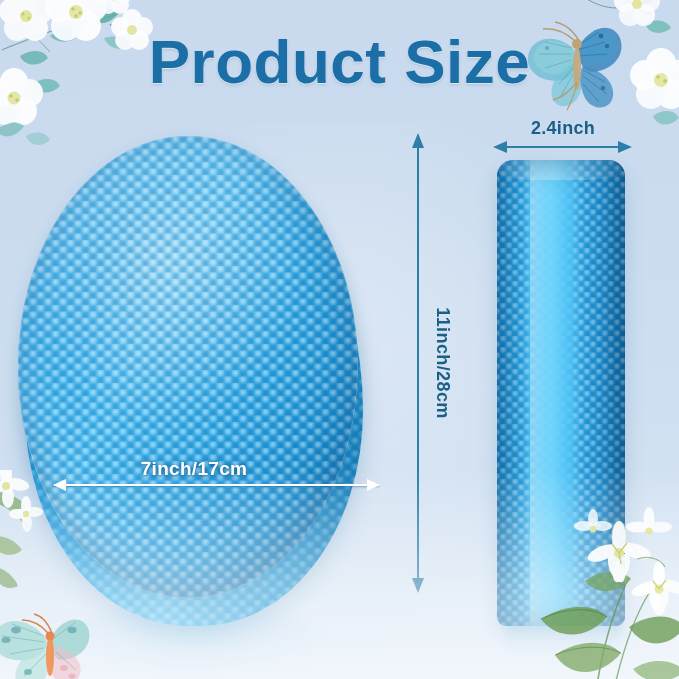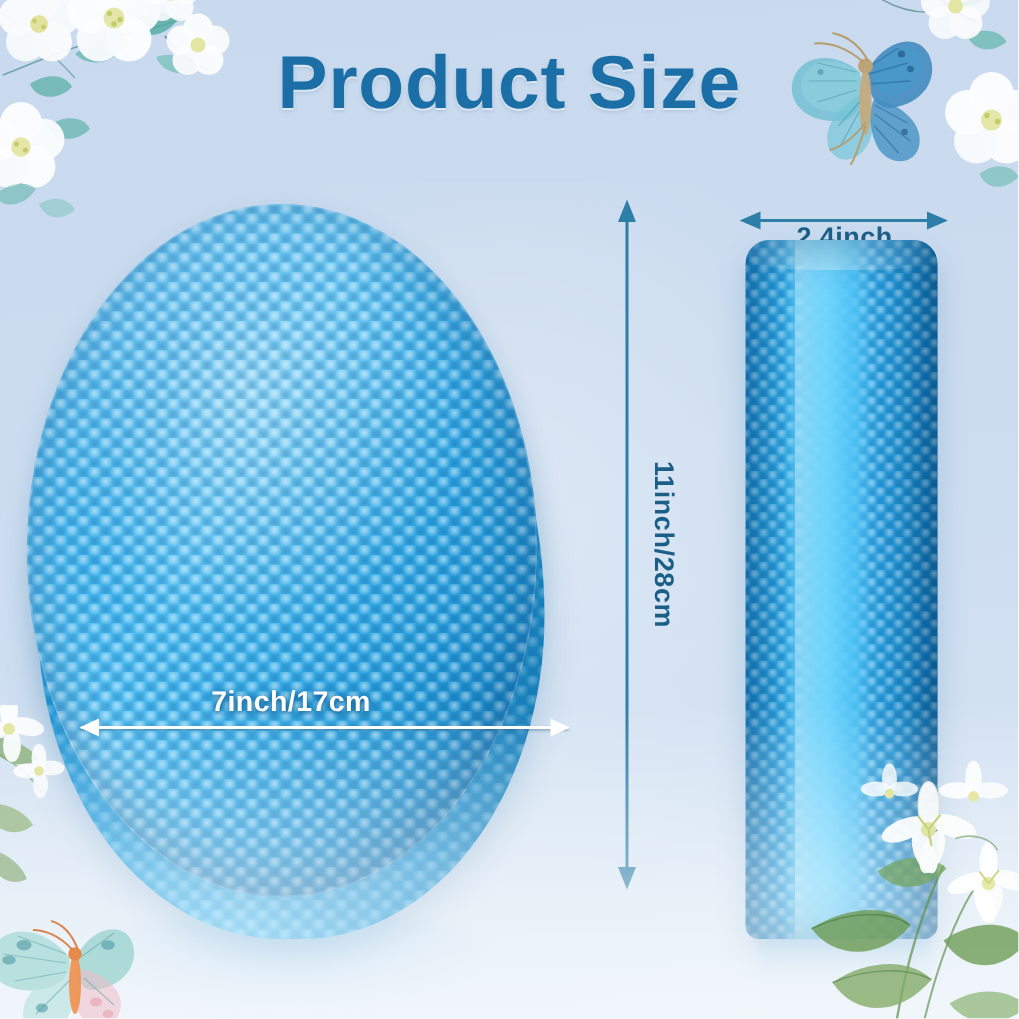--- a/index.html
+++ b/index.html
@@ -31,21 +31,21 @@
     background: radial-gradient(ellipse at 50% 45%, rgba(255,255,255,0.30) 0%, rgba(255,255,255,0) 70%);
     pointer-events: none;
   }
 
   
   .title {
     position: absolute;
     left: 0; right: 0;
     top: 26px;
     text-align: center;
-    font-size: 50px;
+    font-size: 62px;
     font-weight: bold;
     letter-spacing: 0.5px;
     color: #1b6fa6;
     text-shadow: 0 1px 0 rgba(255,255,255,0.55), 0 2px 3px rgba(30,90,130,0.18);
   }
 
   
   .scale-tex {
     position: absolute;
     inset: 0;
@@ -255,21 +255,20 @@
   .dim-roller-label {
     position: absolute;
     left: 497px;
     top: 118px;
     width: 132px;
     text-align: center;
     font-size: 18px;
     font-weight: bold;
     color: #1c5f86;
     letter-spacing: 0.3px;
-    margin-top: 30px;
   }
   .dim-roller {
     position: absolute;
     left: 506px;
     top: 146px;
     width: 113px;
     height: 2px;
     background: #2e7fa8;
   }
   .dim-roller::before, .dim-roller::after {

